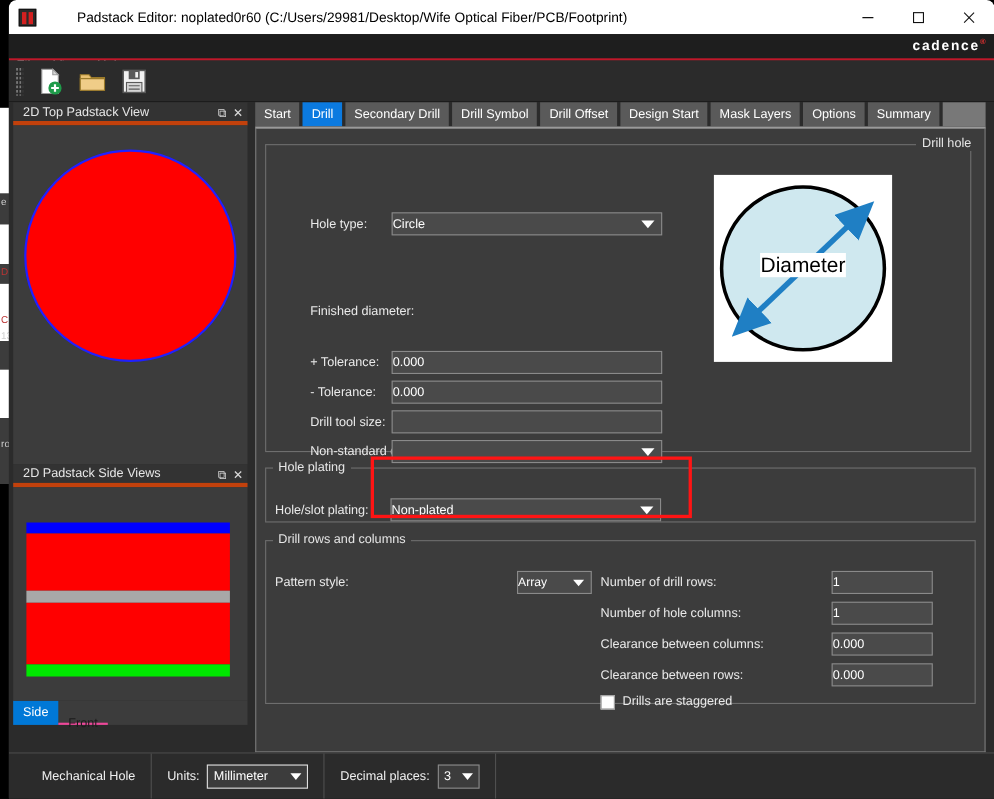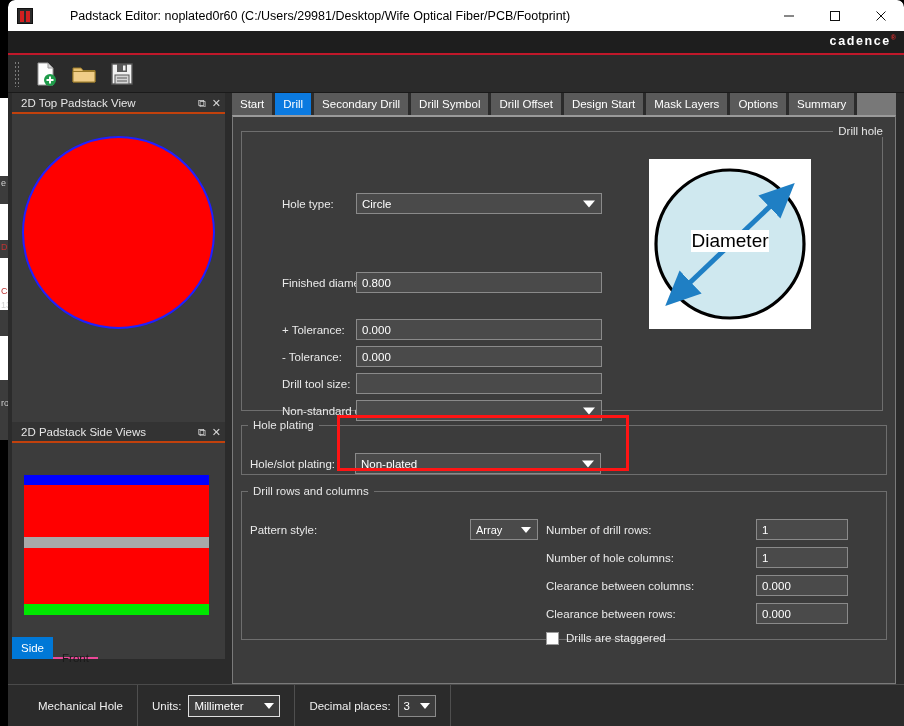--- a/index.html
+++ b/index.html
@@ -91,21 +91,21 @@
   .ico { display: block; }
 
   
   #body { position: absolute; left:0; top: 93px; right: 0; bottom: 0; background: #2b2b2b; }
 
   
   #left-dock { position: absolute; left: 4px; top: 0; width: 213px; bottom: 42px; }
   .panel-title {
     height: 21px; background: #333333; display:flex; align-items:center;
     color: #e6e6e6; font-size: 11.5px; padding-left: 9px; position: relative;
-    border-bottom: 2px solid #c2410c;
+    border-bottom: 4px solid #c2410c;
   }
   .panel-title .pt-ctrls { position: absolute; right: 4px; top: 0; display: flex; gap: 6px; align-items:center; height:21px; }
   .pt-ctrls span { color: #d8d8d8; font-size: 11px; line-height: 1; }
 
   .canvas { background: #3c3c3c; position: relative; overflow: hidden; }
 
   #top-canvas { height: 308px; }
   #top-circle {
     position: absolute; left: 10px; top: 22px; width: 193px; height: 193px;
     border-radius: 50%; background: #ff0000; border: 2px solid #2020ff;
@@ -142,21 +142,21 @@
     background: transparent;
   }
   fieldset.grp > legend {
     margin-left: 6px; padding: 0 5px; color: #e6e6e6; font-size: 11.5px;
   }
 
   .lbl { position: absolute; color: #eaeaea; font-size: 11.5px; white-space: nowrap; }
   .fld {
     position: absolute; background: #4a4a4a; border: 1px solid #8a8a8a;
     color: #ffffff; font-size: 11.5px; height: 21px;
-    display: flex; align-items: center; padding-left: 5px;
+    display: flex; align-items: center; 
   }
   .fld.combo { padding-right: 22px; }
   .fld .arrow {
     position: absolute; right: 6px; top: 50%; transform: translateY(-50%);
     width: 0; height: 0; border-left: 6px solid transparent; border-right: 6px solid transparent;
     border-top: 7px solid #ffffff;
   }
   .fld.small { font-size: 11px; }
 
   #diag-box {
@@ -338,23 +338,20 @@
         <fieldset class="grp" style="left:8px; top:8px; right:12px; height:286px;text-align:right;">
           <legend>Drill hole</legend>
 
           <div class="lbl" style="left:40px; top:61px;">Hole type:</div>
           <div class="fld combo" style="left:114px; top:56px; width:246px;">
             <span>Circle</span>
             <span class="arrow"></span>
           </div>
 
           <div class="lbl" style="left:40px; top:140px;">Finished diameter:</div>
-          <div class="fld" style="left:114px; top:135px; width:246px;">
-            <span>0.800</span>
-          </div>
 
           <div class="lbl" style="left:40px; top:187px;">+ Tolerance:</div>
           <div class="fld" style="left:114px; top:182px; width:246px;">
             <span>0.000</span>
           </div>
 
           <div class="lbl" style="left:40px; top:214px;">- Tolerance:</div>
           <div class="fld" style="left:114px; top:209px; width:246px;">
             <span>0.000</span>
           </div>

